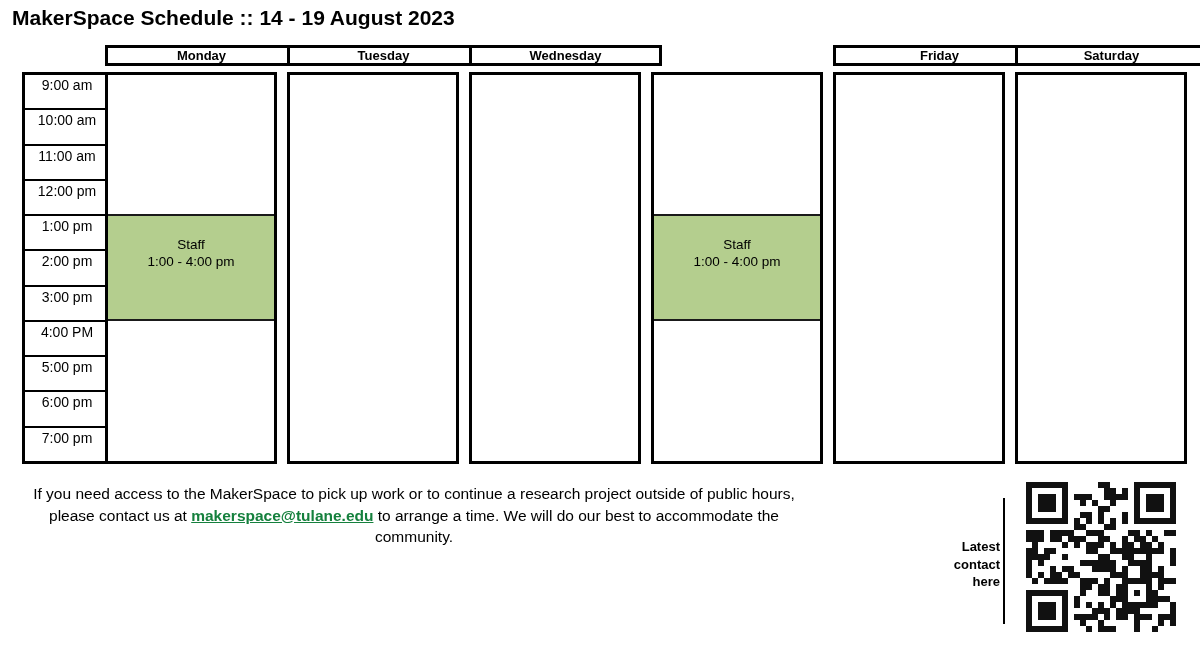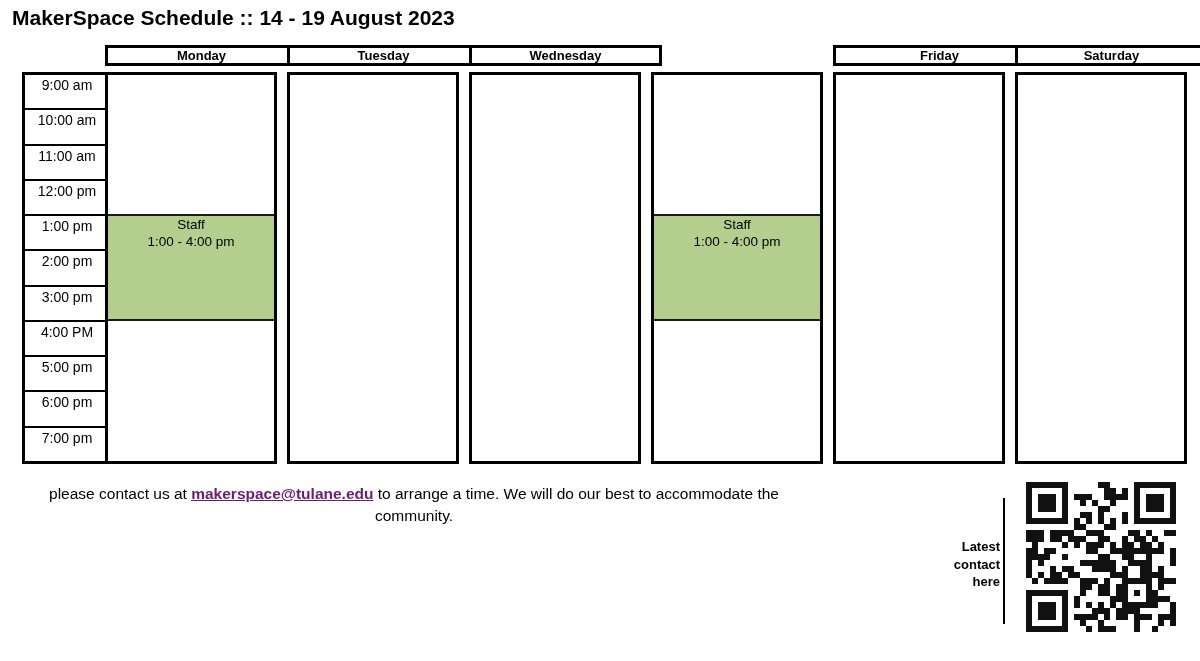--- a/index.html
+++ b/index.html
@@ -35,28 +35,28 @@
     flex: 1 1 0; border-bottom: 2px solid #000; box-sizing: border-box;
     text-align: center; font-size: 14px; line-height: 17px; padding-top: 2px;
   }
   .time-cell:last-child { border-bottom: none; }
 
   .event {
     position: absolute; left: 0; right: 0; top: 139px; height: 107px;
     background: var(--event-fill, #b4ce8e);
     border-top: 2px solid #1a1a1a; border-bottom: 2px solid #1a1a1a;
     box-sizing: border-box; text-align: center;
-    font-size: 13.5px; line-height: 17px; padding-top: 0;
+    font-size: 13.5px; line-height: 17px; padding-top: 20px;
   }
 
   .footer {
     position: absolute; left: 6px; top: 483px; width: 816px;
     text-align: center; font-size: 15.5px; line-height: 21.5px; white-space: nowrap;
   }
-  .footer a { color: #701a75; font-weight: bold; text-decoration: underline; }
+  .footer a { color: #15803d; font-weight: bold; text-decoration: underline; }
 
   .latest-label {
     position: absolute; left: 938px; top: 538px; width: 62px;
     text-align: right; font-weight: bold; font-size: 13px; line-height: 17.5px;
   }
   .vrule {
     position: absolute; left: 1003px; top: 498px; width: 2px; height: 126px;
     background: #000;
   }
   .qr { position: absolute; left: 1026px; top: 482px; }
@@ -99,20 +99,21 @@
   <div class="day-col c3">
     <div class="event">
       <div>Staff</div>
       <div>1:00 - 4:00 pm</div>
     </div>
   </div>
   <div class="day-col c4"></div>
   <div class="day-col c5"></div>
 
   <div class="footer">
+    <div>If you need access to the MakerSpace to pick up work or to continue a research project outside of public hours,</div>
     <div><span>please contact us at </span><a href="#">makerspace@tulane.edu</a><span> to arrange a time. We will do our best to accommodate the</span></div>
     <div>community.</div>
   </div>
 
   <div class="latest-label">Latest contact here</div>
   <div class="vrule"></div>
   <svg class="qr" id="qr" width="150" height="150" viewBox="0 0 150 150">
       <rect x="0" y="0" width="6" height="6" fill="#111"></rect>
       <rect x="6" y="0" width="6" height="6" fill="#111"></rect>
       <rect x="12" y="0" width="6" height="6" fill="#111"></rect>

